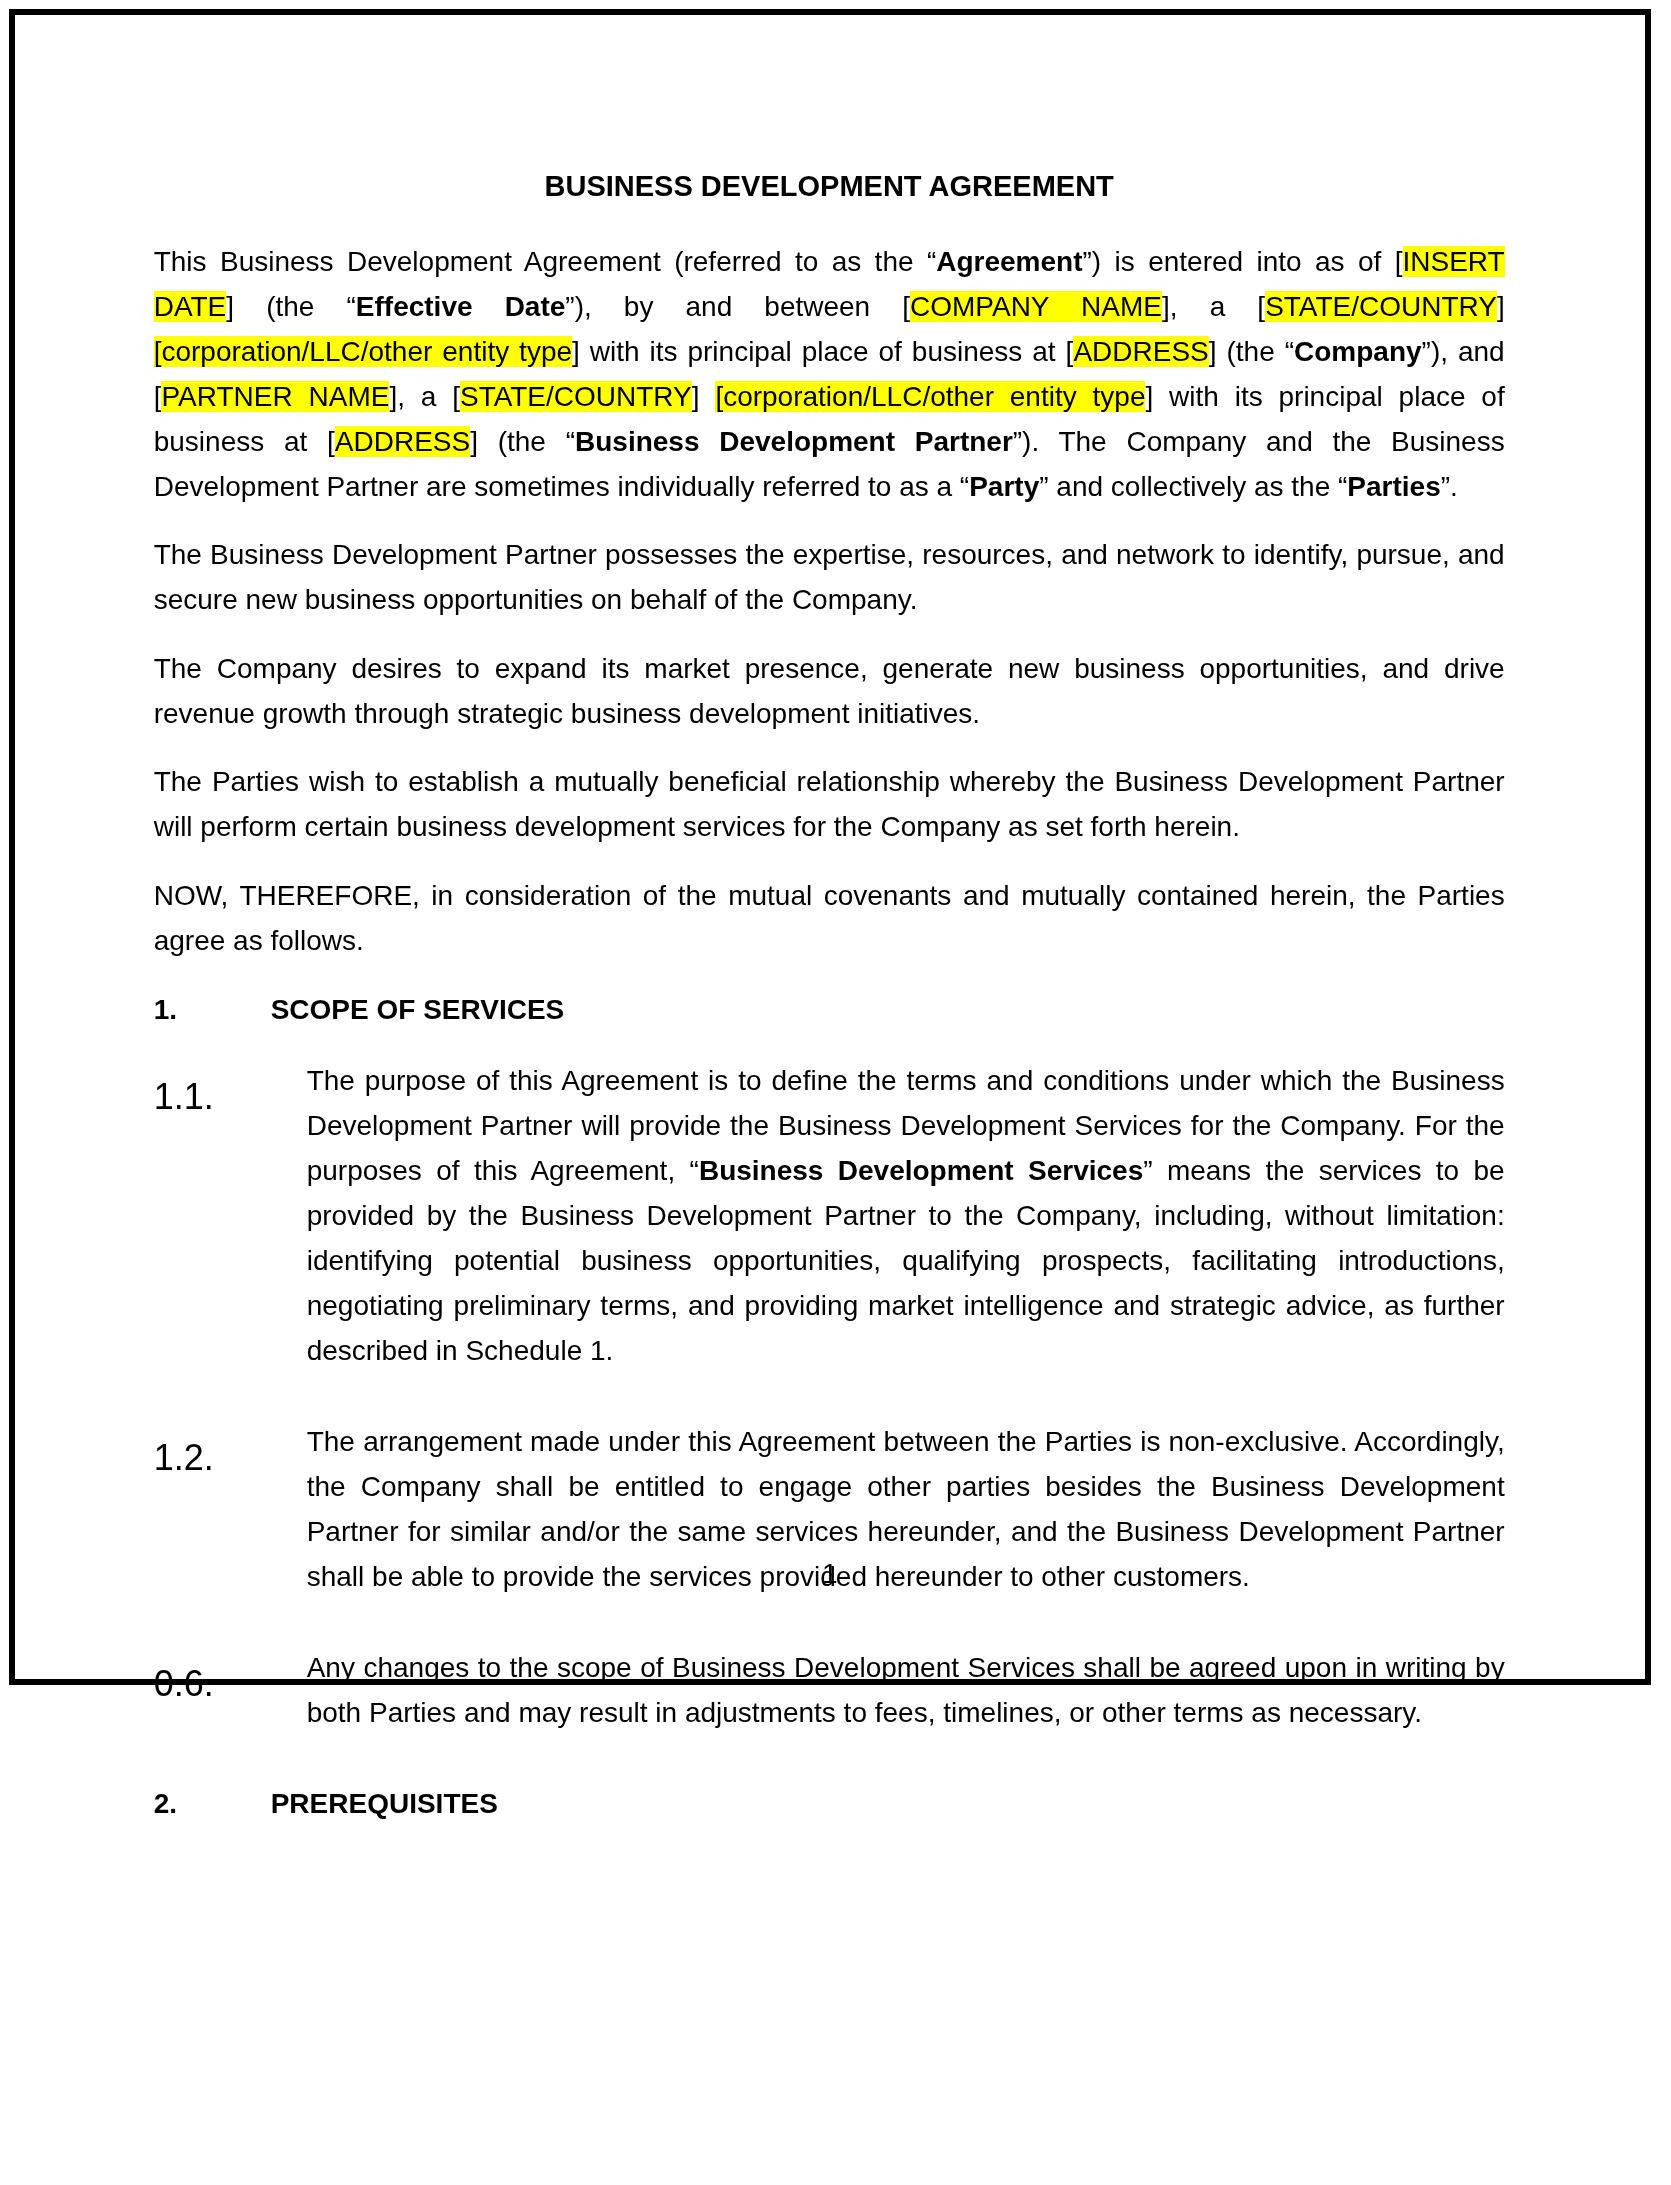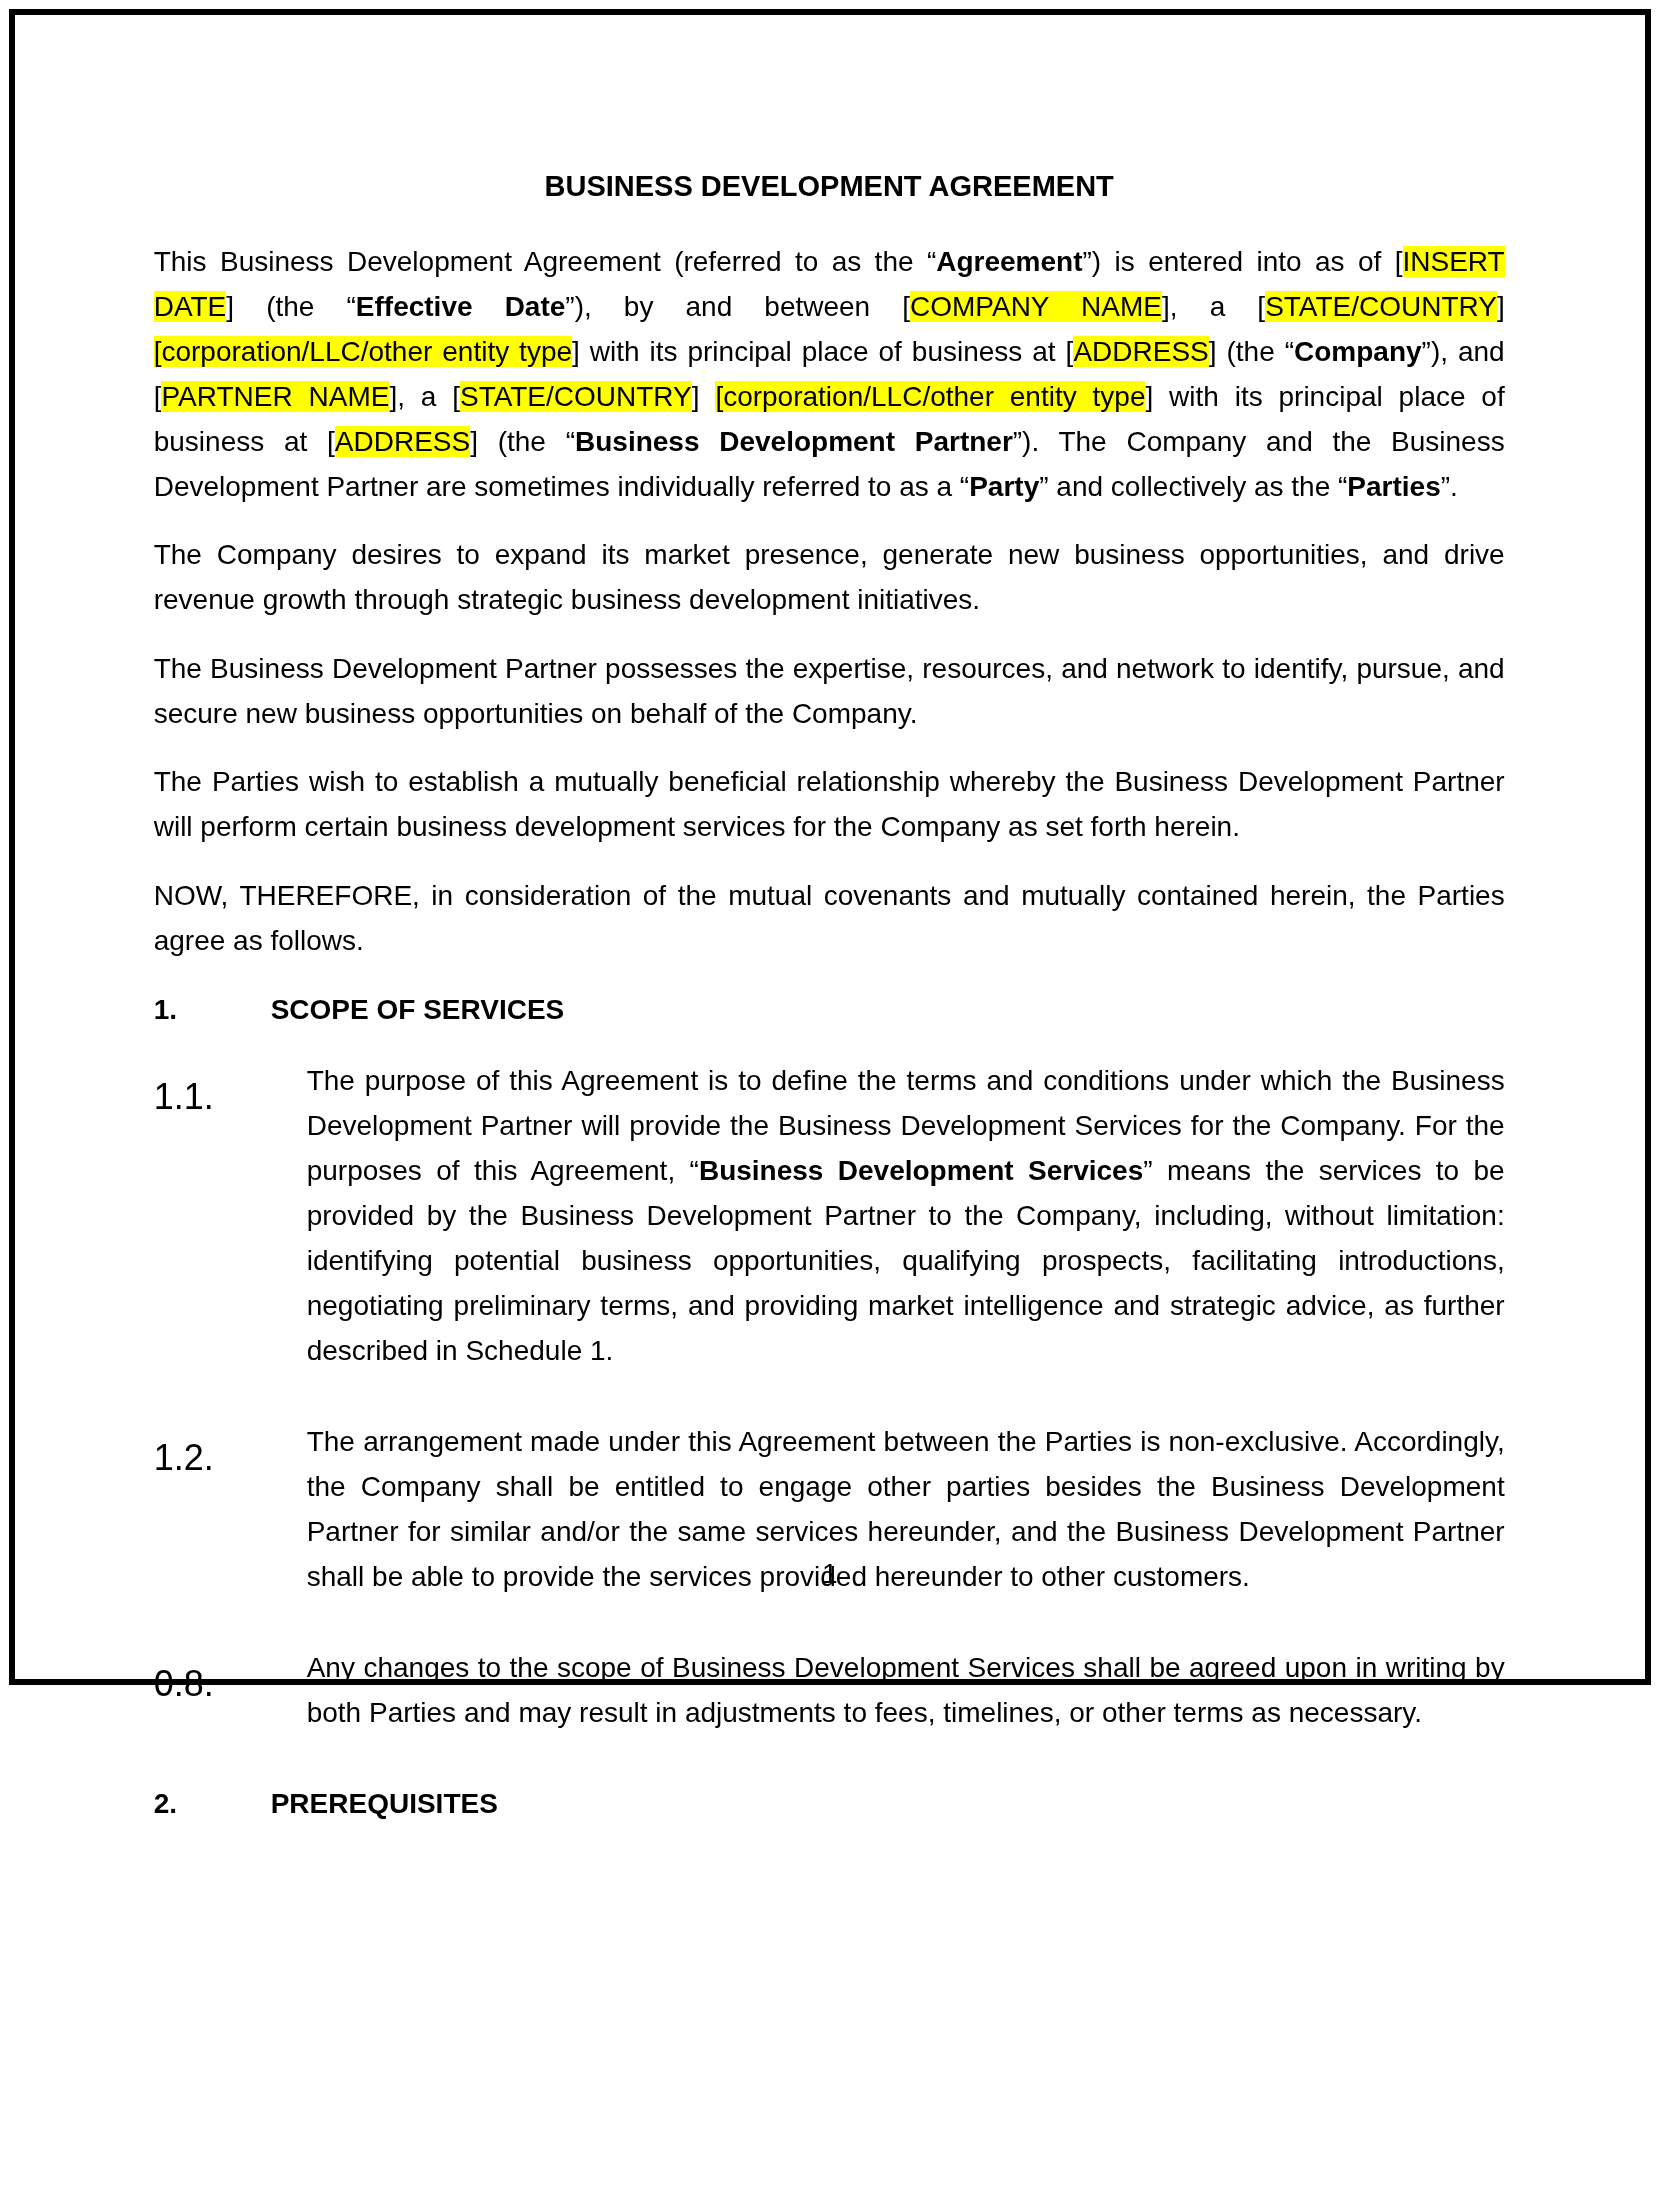--- a/index.html
+++ b/index.html
@@ -91,23 +91,23 @@
 <body>
 
 <div class="canvas">
   <div class="frame">
     <div class="content">
 
       <h1 class="doc-title">BUSINESS DEVELOPMENT AGREEMENT</h1>
 
       <p class="para"><span>This Business Development Agreement (referred to as the “</span><span class="bold">Agreement</span><span>”) is entered into as of [</span><span class="hl">INSERT DATE</span><span>] (the “</span><span class="bold">Effective Date</span><span>”), by and between [</span><span class="hl">COMPANY NAME</span><span>], a [</span><span class="hl">STATE/COUNTRY</span><span>] </span><span class="hl">[corporation/LLC/other entity type</span><span>] with its principal place of business at [</span><span class="hl">ADDRESS</span><span>] (the “</span><span class="bold">Company</span><span>”), and [</span><span class="hl">PARTNER NAME</span><span>], a [</span><span class="hl">STATE/COUNTRY</span><span>] </span><span class="hl">[corporation/LLC/other entity type</span><span>] with its principal place of business at [</span><span class="hl">ADDRESS</span><span>] (the “</span><span class="bold">Business Development Partner</span><span>”). The Company and the Business Development Partner are sometimes individually referred to as a “</span><span class="bold">Party</span><span>” and collectively as the “</span><span class="bold">Parties</span><span>”.</span></p>
 
+      <p class="para">The Business Development Partner possesses the expertise, resources, and network to identify, pursue, and secure new business opportunities on behalf of the Company.</p>
+
       <p class="para">The Company desires to expand its market presence, generate new business opportunities, and drive revenue growth through strategic business development initiatives.</p>
-
-      <p class="para">The Business Development Partner possesses the expertise, resources, and network to identify, pursue, and secure new business opportunities on behalf of the Company.</p>
 
       <p class="para">The Parties wish to establish a mutually beneficial relationship whereby the Business Development Partner will perform certain business development services for the Company as set forth herein.</p>
 
       <p class="para">NOW, THEREFORE, in consideration of the mutual covenants and mutually contained herein, the Parties agree as follows.</p>
 
       <div class="sec-heading">
         <span class="num">1.</span>
         <span>SCOPE OF SERVICES</span>
       </div>
 
@@ -115,21 +115,21 @@
         <span class="num">1.1.</span>
         <div class="body"><span>The purpose of this Agreement is to define the terms and conditions under which the Business Development Partner will provide the Business Development Services for the Company. For the purposes of this Agreement, “</span><span class="bold">Business Development Services</span><span>” means the services to be provided by the Business Development Partner to the Company, including, without limitation: identifying potential business opportunities, qualifying prospects, facilitating introductions, negotiating preliminary terms, and providing market intelligence and strategic advice, as further described in Schedule 1.</span></div>
       </div>
 
       <div class="clause">
         <span class="num">1.2.</span>
         <div class="body">The arrangement made under this Agreement between the Parties is non-exclusive. Accordingly, the Company shall be entitled to engage other parties besides the Business Development Partner for similar and/or the same services hereunder, and the Business Development Partner shall be able to provide the services provided hereunder to other customers.</div>
       </div>
 
       <div class="clause">
-        <span class="num">0.8.</span>
+        <span class="num">0.6.</span>
         <div class="body">Any changes to the scope of Business Development Services shall be agreed upon in writing by both Parties and may result in adjustments to fees, timelines, or other terms as necessary.</div>
       </div>
 
       <div class="sec-heading">
         <span class="num">2.</span>
         <span>PREREQUISITES</span>
       </div>
 
 
     </div>

